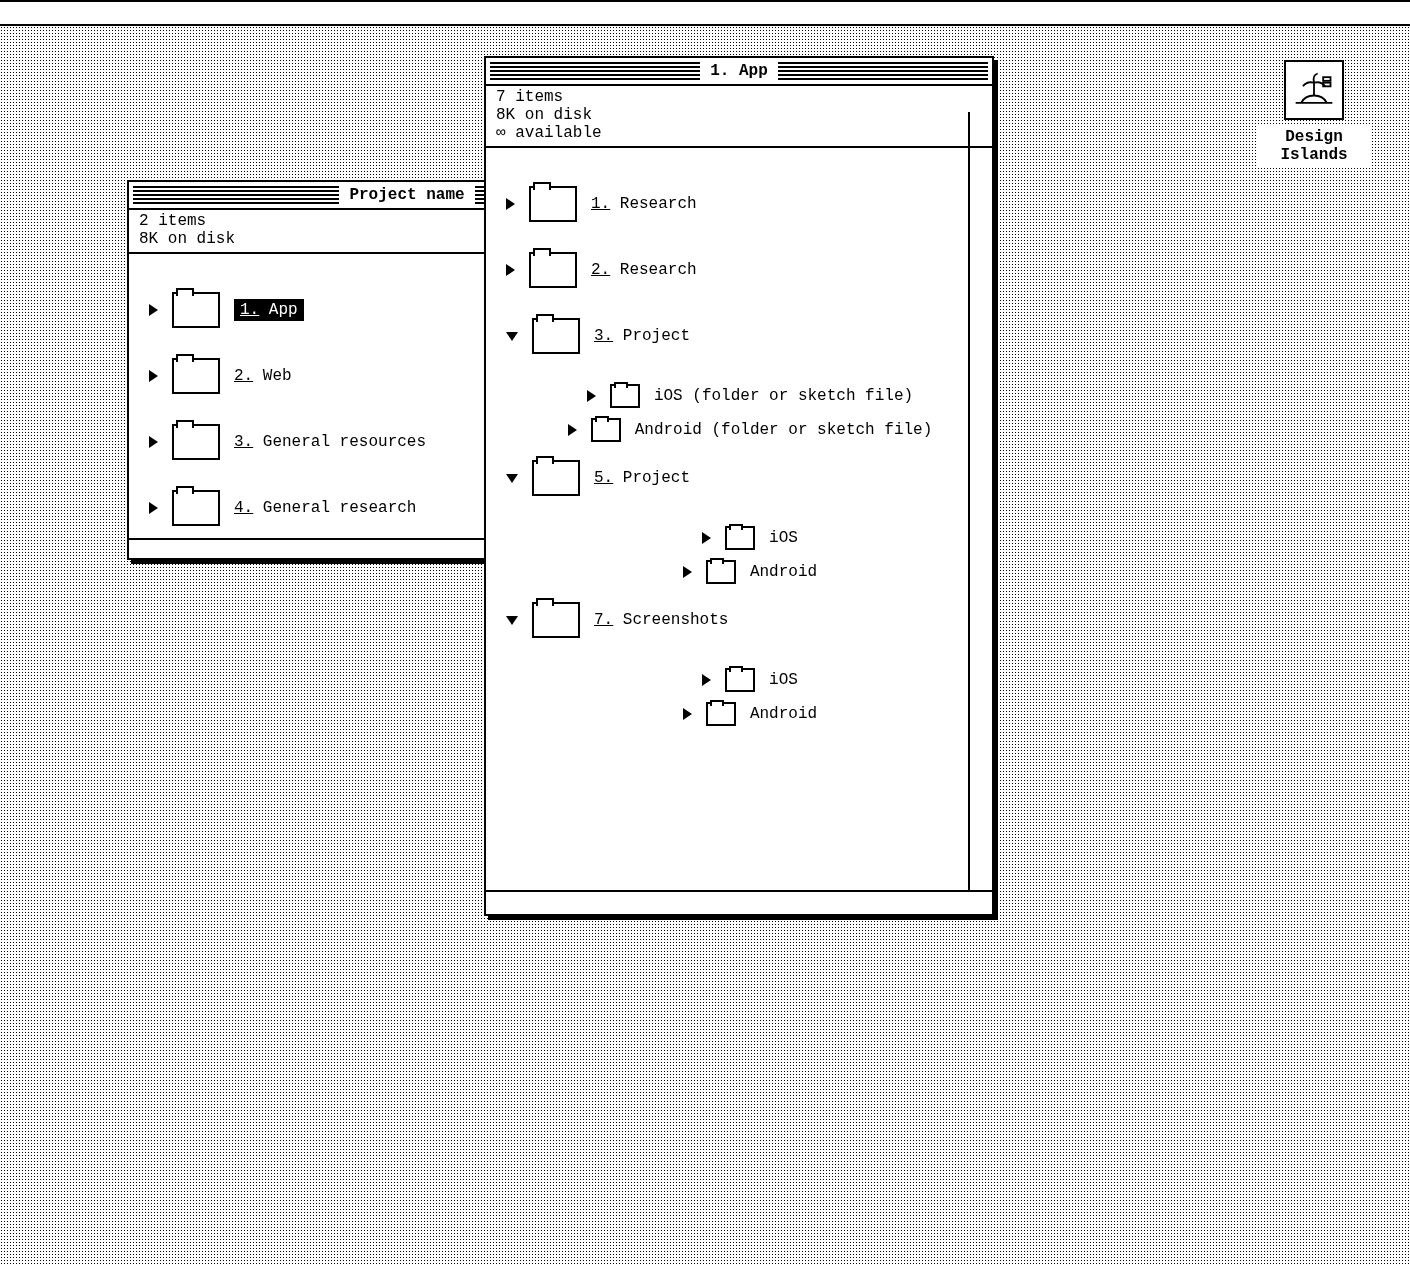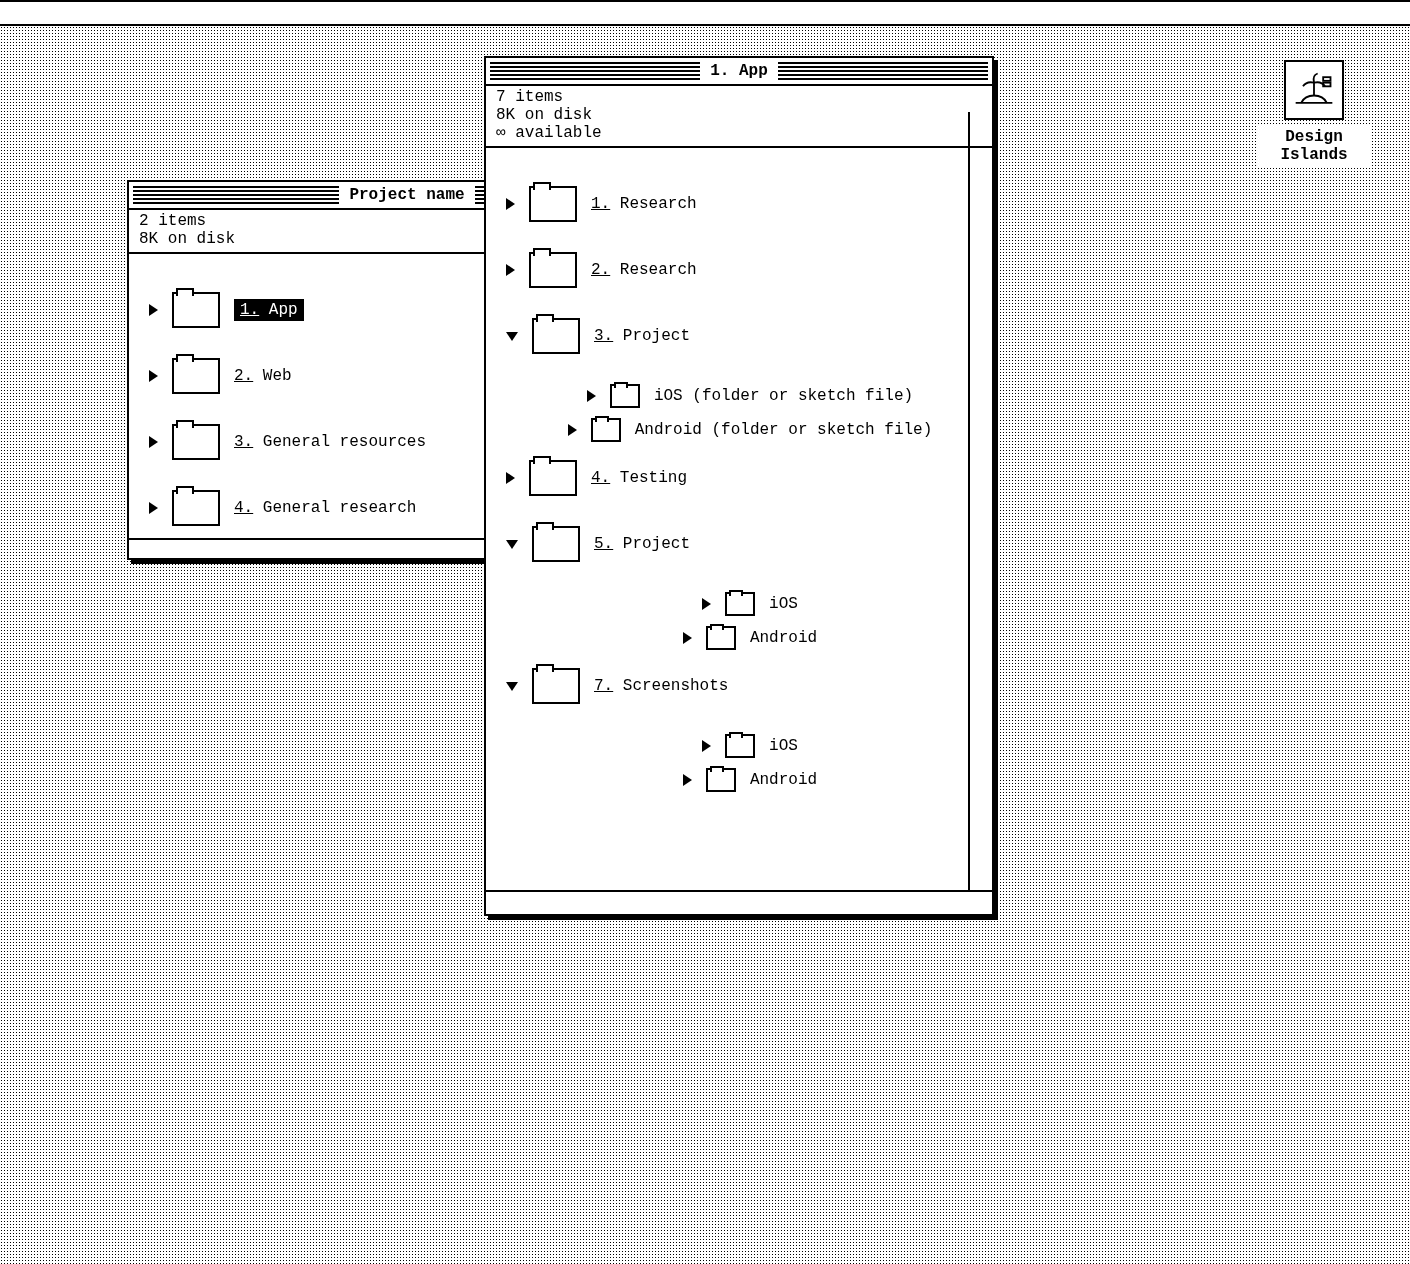--- a/index.html
+++ b/index.html
@@ -260,25 +260,20 @@
         <span class="disclosure right"></span>
         <span class="folder"></span>
         <span class="label">iOS (folder or sketch file)</span>
       </div>
       <div class="row sub">
         <span class="disclosure right"></span>
         <span class="folder"></span>
         <span class="label">Android (folder or sketch file)</span>
       </div>
       <div class="row">
-        <span class="disclosure right"></span>
-        <span class="folder"></span>
-        <span class="label"><span class="num">4.</span><span> Testing</span></span>
-      </div>
-      <div class="row">
         <span class="disclosure down"></span>
         <span class="folder"></span>
         <span class="label"><span class="num">5.</span><span> Project</span></span>
       </div>
       <div class="row sub">
         <span class="disclosure right"></span>
         <span class="folder"></span>
         <span class="label">iOS</span>
       </div>
       <div class="row sub">

